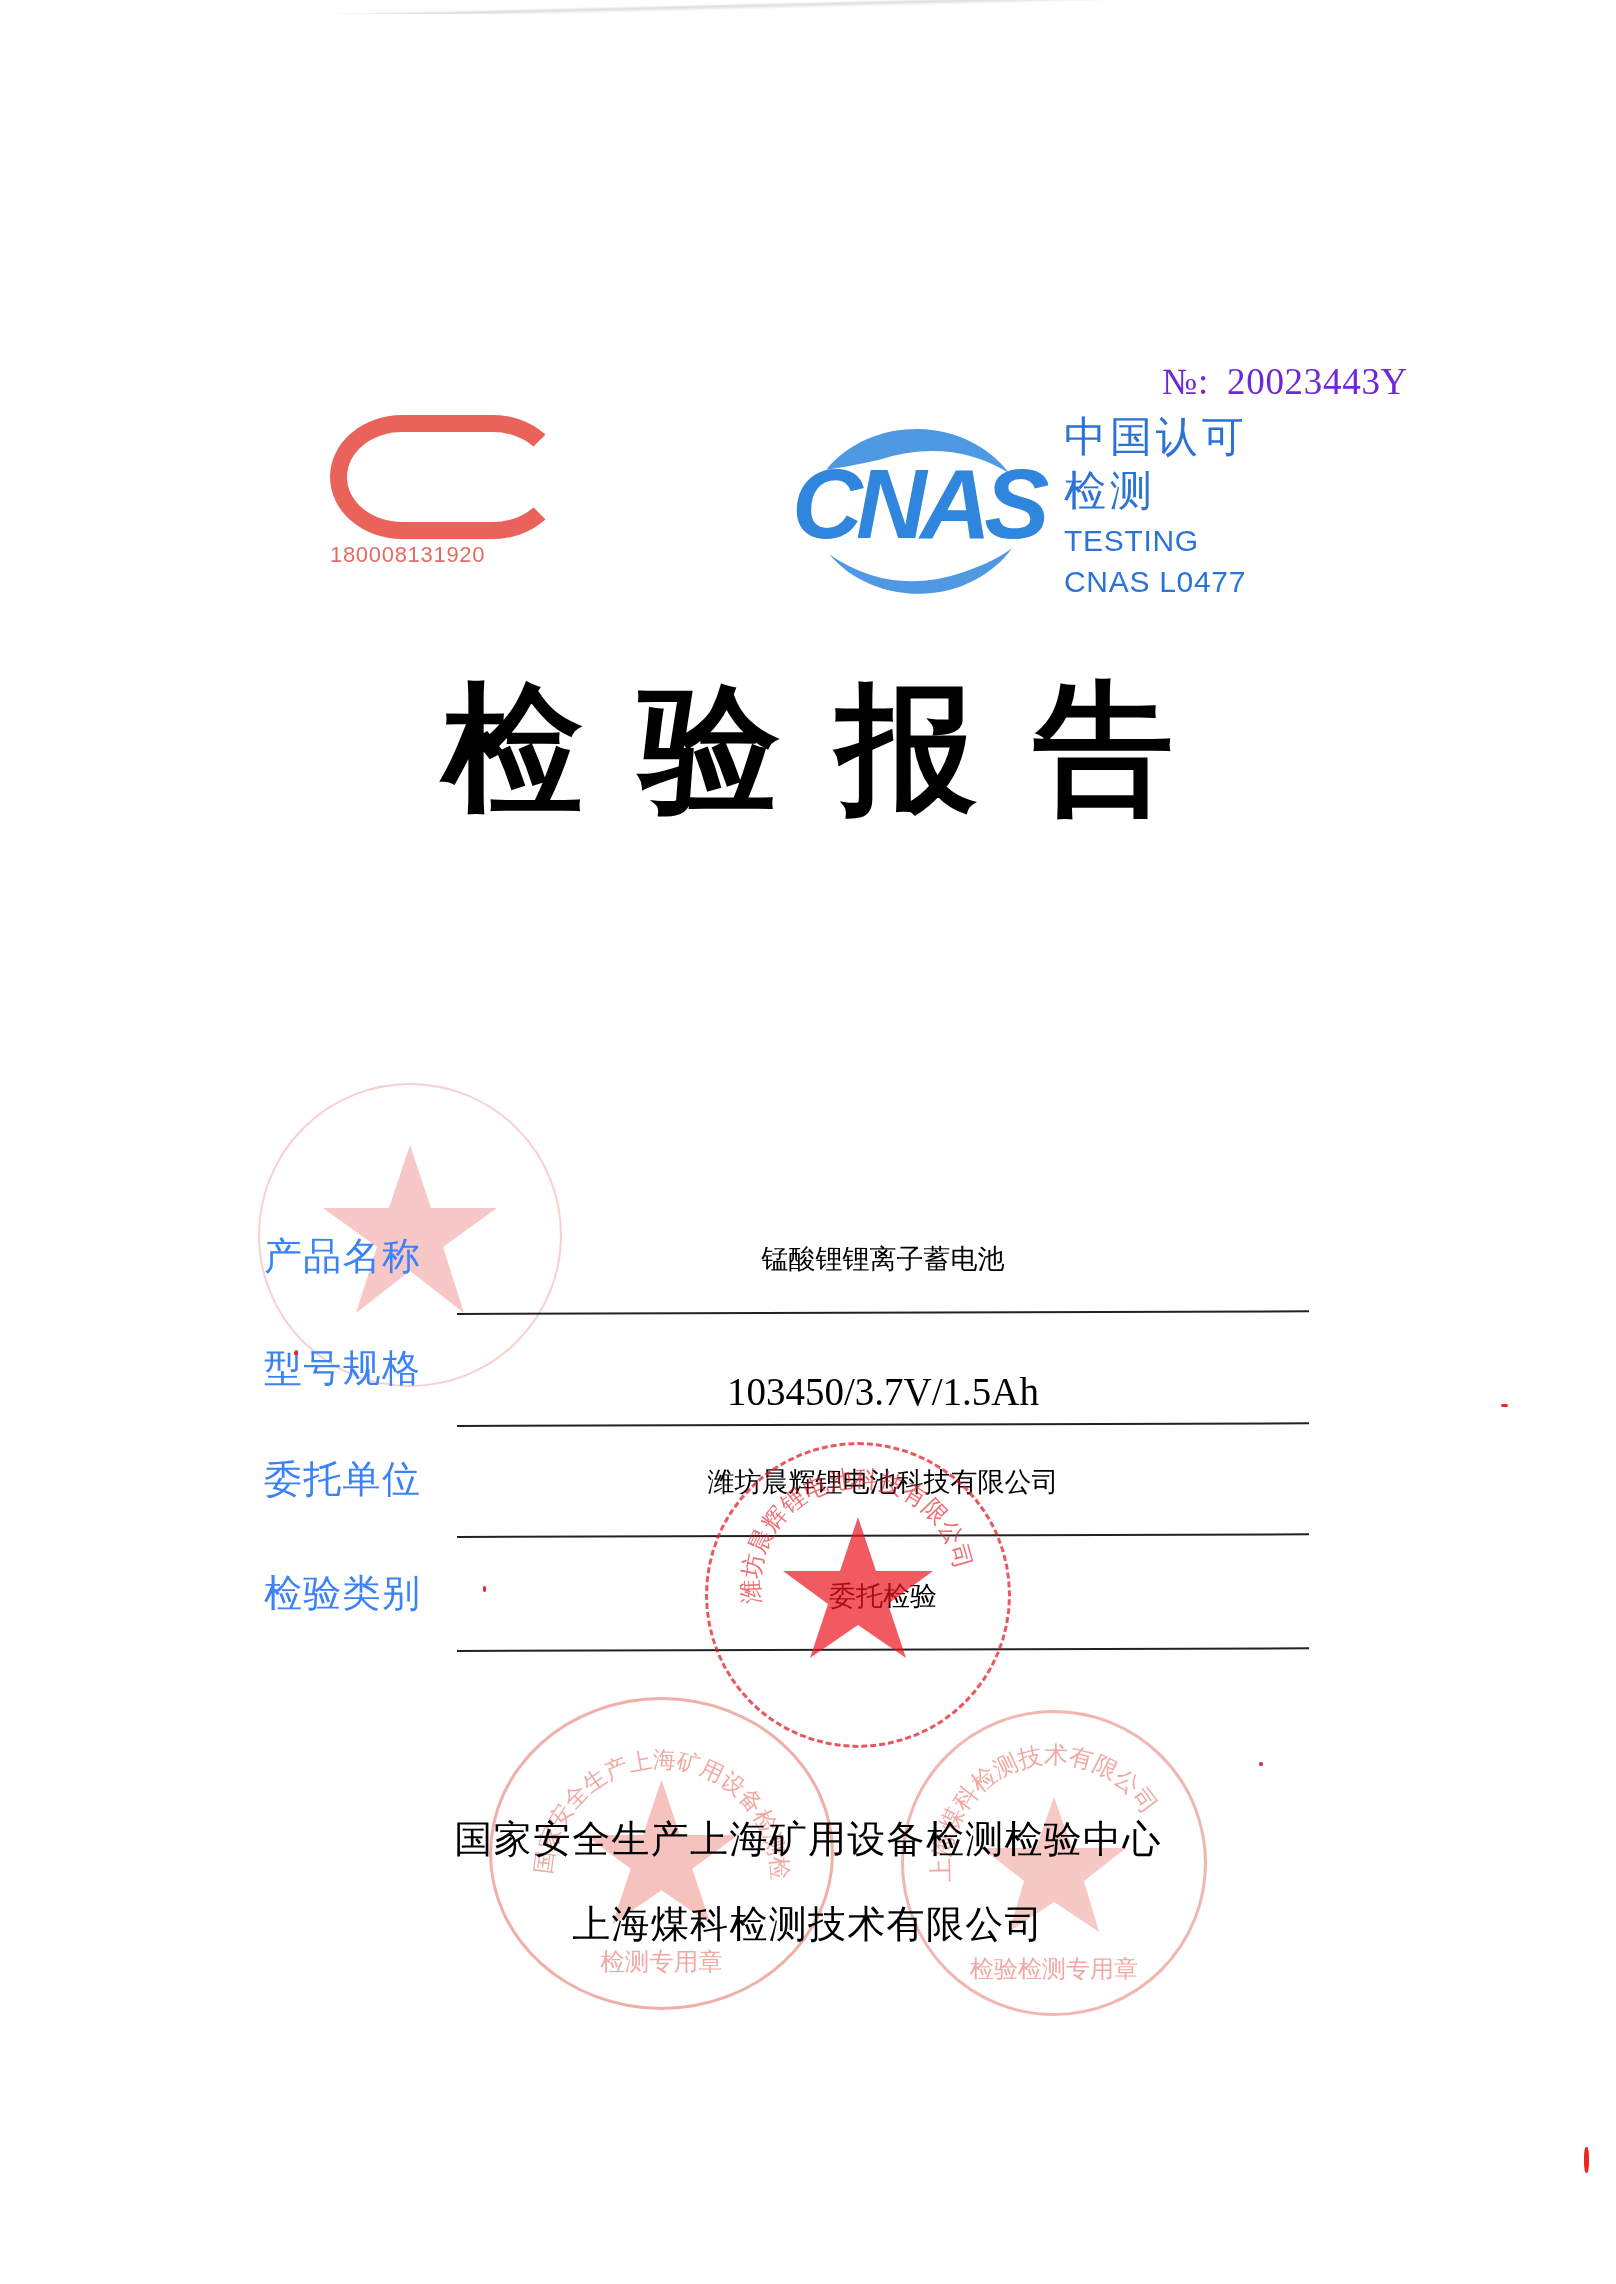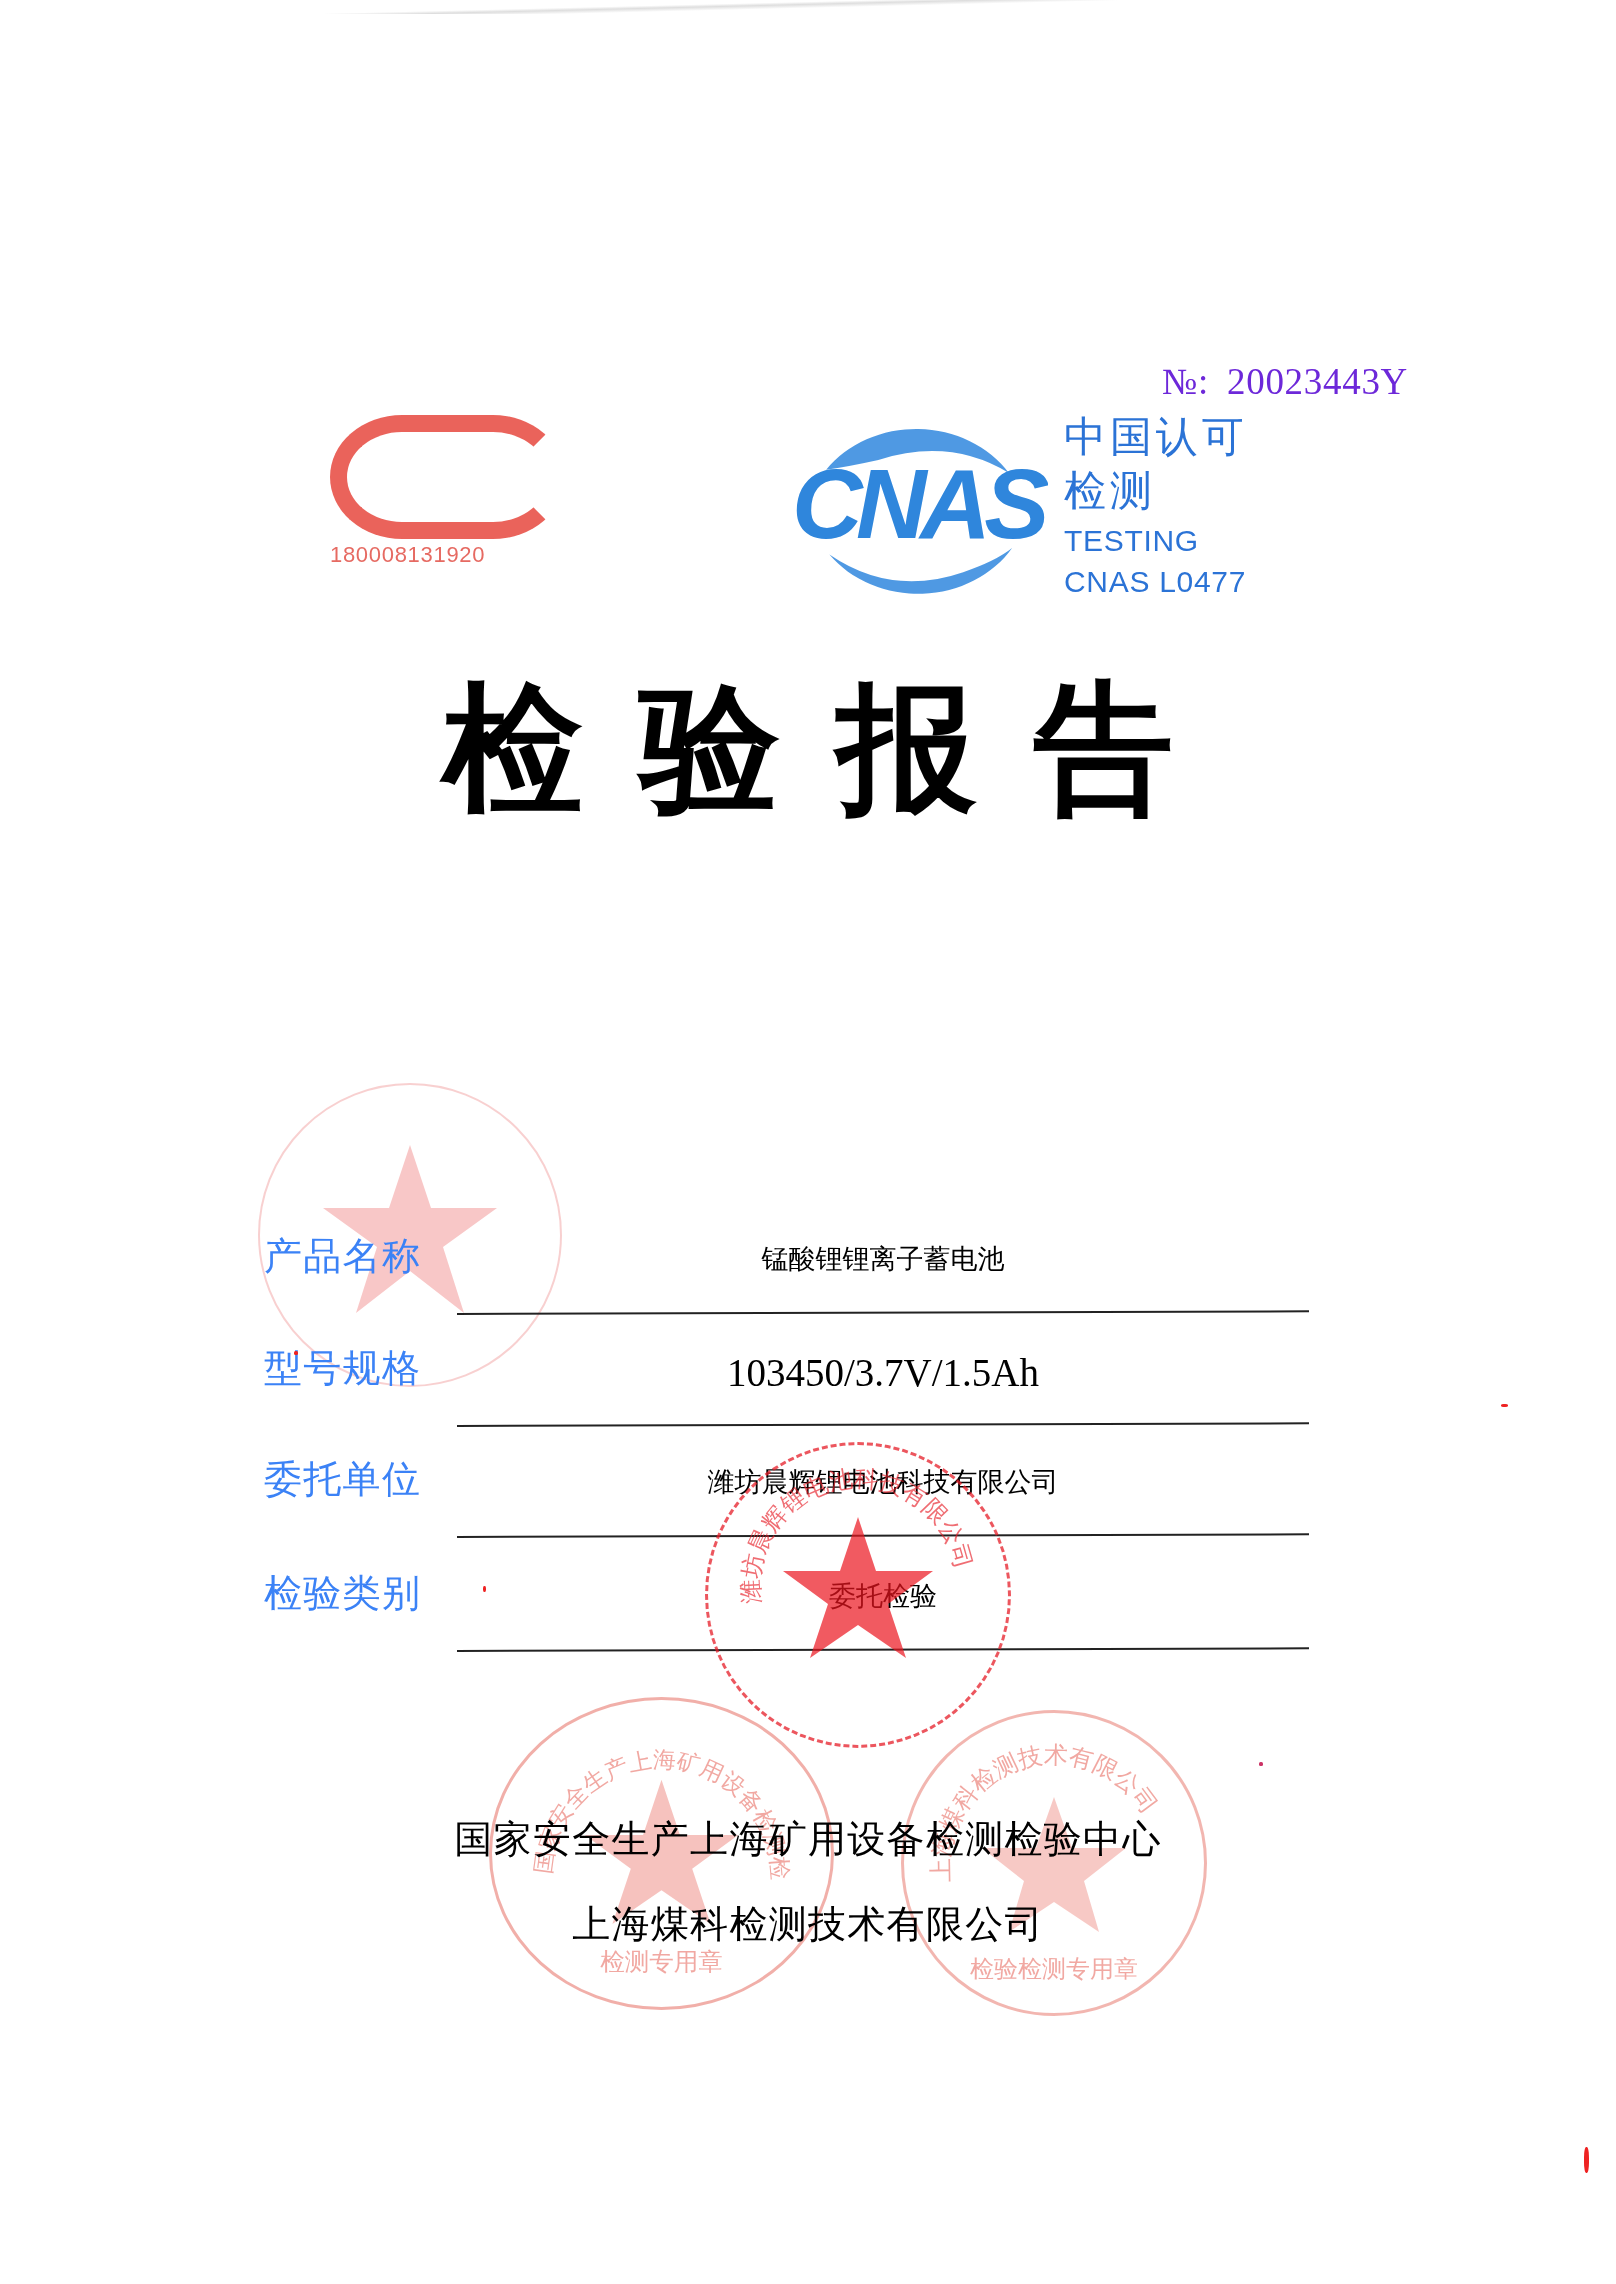--- a/index.html
+++ b/index.html
@@ -87,21 +87,21 @@
     </svg>
 </div>
 
 <div class="field-row" style="top:1224px;">
   <div class="field-label">产品名称</div>
   <div class="field-value">锰酸锂锂离子蓄电池</div>
   <div class="field-line"></div>
 </div>
 <div class="field-row" style="top:1336px;">
   <div class="field-label">型号规格</div>
-  <div class="field-value mono" style="top:14px;text-align:center;">103450/3.7V/1.5Ah</div>
+  <div class="field-value mono" style="top:33px;text-align:center;">103450/3.7V/1.5Ah</div>
   <div class="field-line"></div>
 </div>
 <div class="field-row" style="top:1447px;">
   <div class="field-label">委托单位</div>
   <div class="field-value">潍坊晨辉锂电池科技有限公司</div>
   <div class="field-line"></div>
 </div>
 <div class="field-row" style="top:1561px;">
   <div class="field-label">检验类别</div>
   <div class="field-value">委托检验</div>

